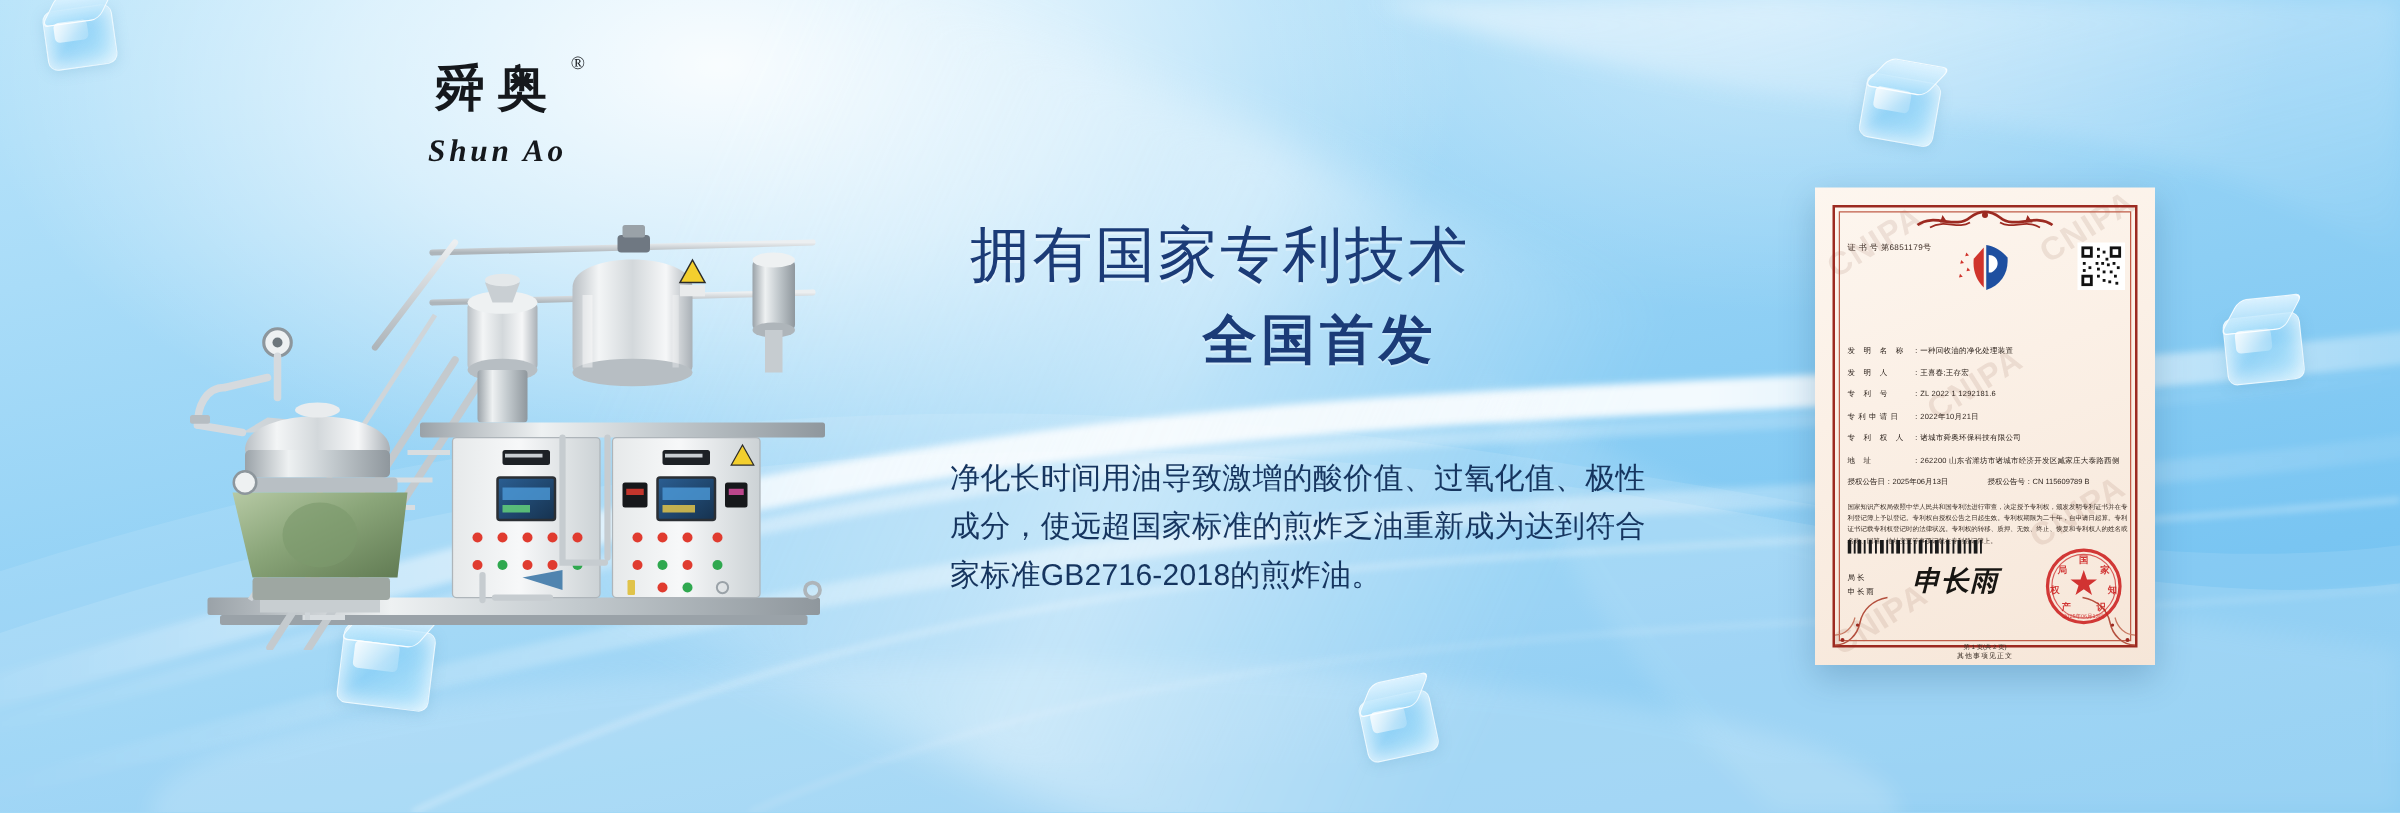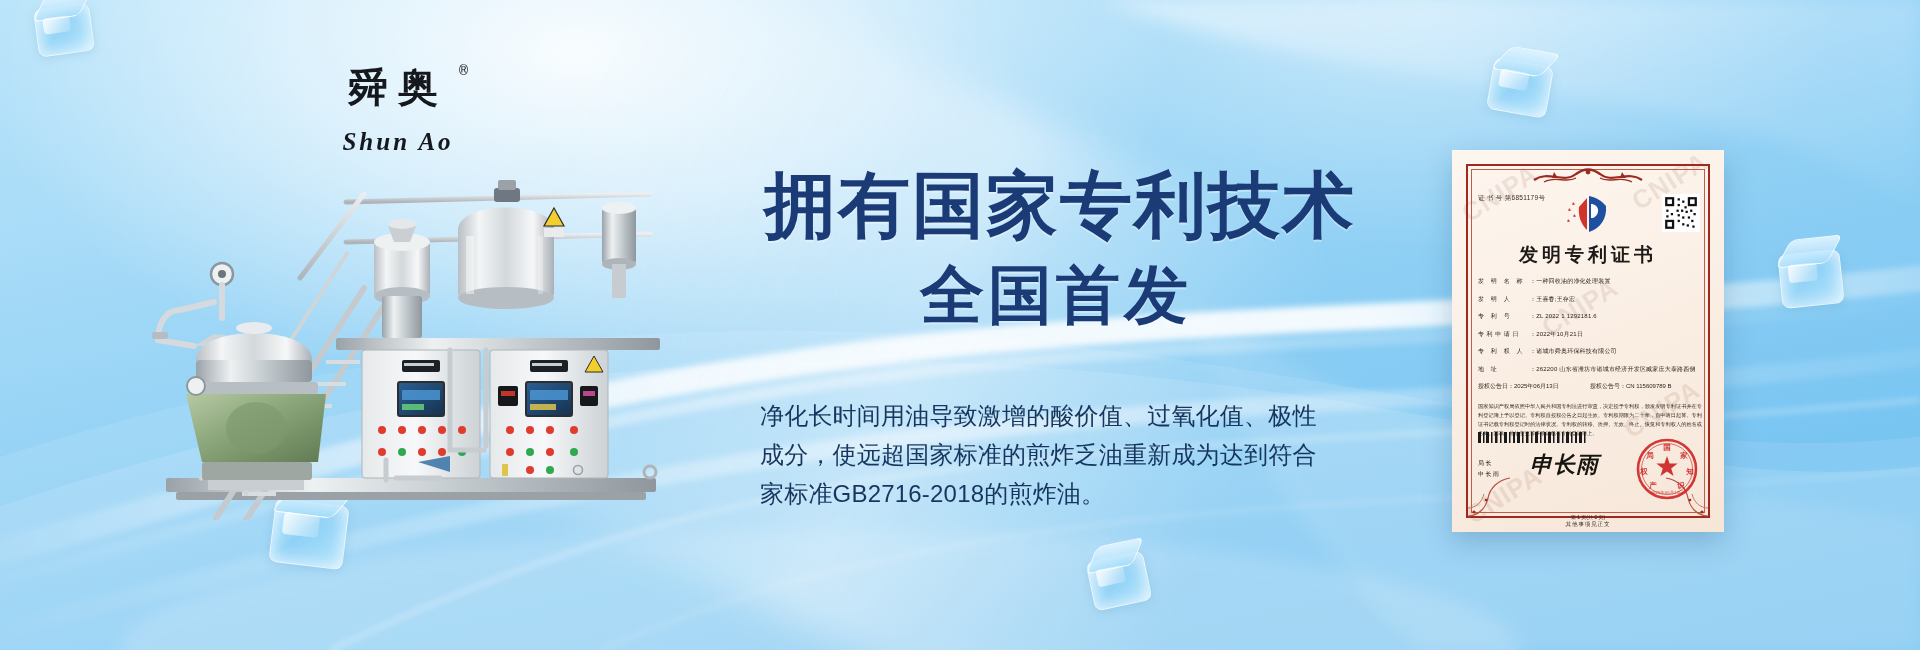--- a/index.html
+++ b/index.html
@@ -42,36 +42,36 @@
     border:1px solid rgba(255,255,255,.8);
     transform:skewX(-34deg);border-radius:6px;
   }
   .cube .sheen{
     position:absolute;left:14%;top:20%;width:48%;height:34%;border-radius:4px;
     background:linear-gradient(120deg,rgba(255,255,255,.85),rgba(255,255,255,.15));
   }
 
   
   .logo{position:absolute;left:318px;top:50px;width:160px;text-align:center;color:#15181c;}
-  .logo-cn{font-family:Liberation Mono, monospace;font-size:40px;font-weight:700;letter-spacing:10px;line-height:1.05;position:relative;display:inline-block;margin-top:20px;}
+  .logo-cn{font-family:Liberation Serif, serif;font-size:40px;font-weight:700;letter-spacing:10px;line-height:1.05;position:relative;display:inline-block;}
   .logo-reg{position:absolute;right:-20px;top:-6px;font-size:15px;font-weight:400;letter-spacing:0;}
   .logo-en{font-family:"Liberation Serif","DejaVu Serif",serif;font-style:italic;font-weight:700;font-size:25px;letter-spacing:3px;margin-top:16px;}
 
   
   .machine{position:absolute;left:150px;top:150px;width:560px;height:370px;}
 
   
   .copy{position:absolute;left:760px;top:165px;width:620px;}
   .h1{
-    font-size:72px;font-weight:700;color:#1b3b77;line-height:1;letter-spacing:2px;
-    white-space:nowrap;margin:4px;
+    font-size:48px;font-weight:400;color:#1b3b77;line-height:1;letter-spacing:2px;
+    white-space:nowrap;margin:16px;
     text-shadow:0 2px 0 rgba(255,255,255,.35);
   }
   .h2{
-    font-size:64px;font-weight:700;color:#1b3b77;line-height:1;letter-spacing:4px;
+    font-size:43px;font-weight:700;color:#1b3b77;line-height:1;letter-spacing:4px;
     margin:22px 0 0 0;text-align:center;padding-right:28px;
     text-shadow:0 2px 0 rgba(255,255,255,.35);
   }
   .body-copy{
     margin:70px 0 0 0;font-size:24px;line-height:1.62;color:#16355f;
     width:580px;letter-spacing:.2px;
   }
 
   
   .cert{
@@ -459,21 +459,20 @@
           <rect x="12" y="21" width="2" height="2"></rect>
         <rect x="16" y="24" width="2" height="2"></rect>
           <rect x="20" y="25" width="2" height="2"></rect>
         <rect x="25" y="26" width="2" height="2"></rect>
           <rect x="2" y="12" width="2" height="2"></rect>
         <rect x="6" y="15" width="2" height="2"></rect>
           <rect x="2" y="17" width="2" height="2"></rect>
       </g>
     </svg>
 
-    <div class="cert-title">发明专利证书</div>
 
     <div class="cert-fields">
       <div class="cf">
         <span class="cf-k">发 明 名 称</span>
         <span class="cf-v">：一种回收油的净化处理装置</span>
       </div>
       <div class="cf">
         <span class="cf-k">发 明 人</span>
         <span class="cf-v">：王喜春;王存宏</span>
       </div>

